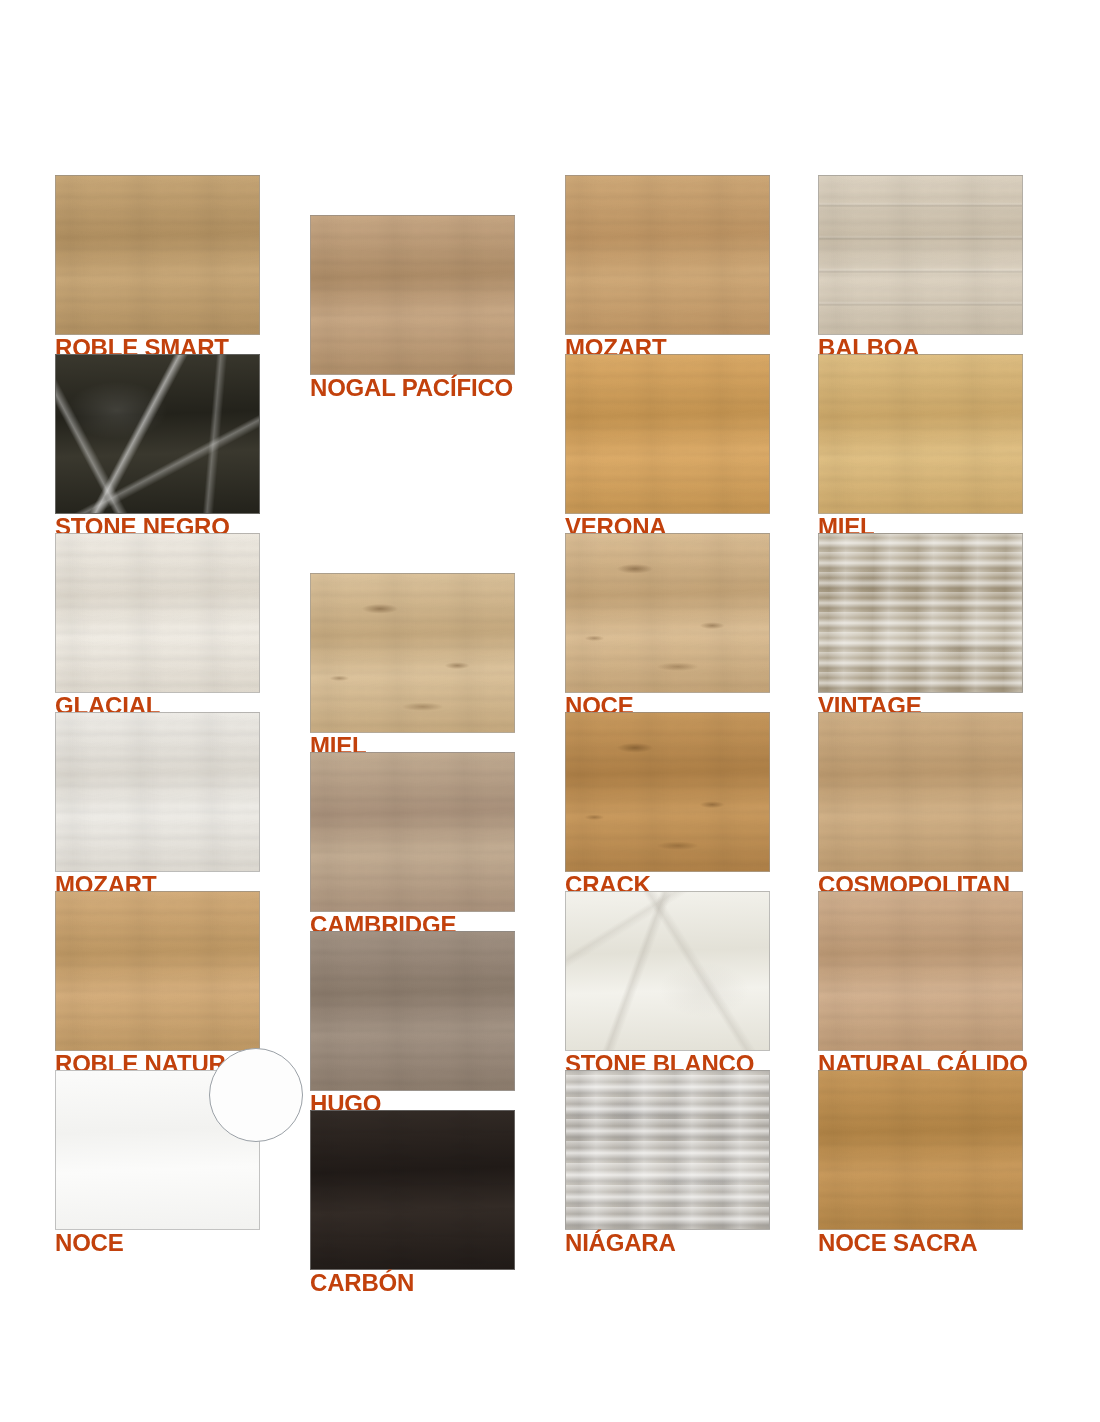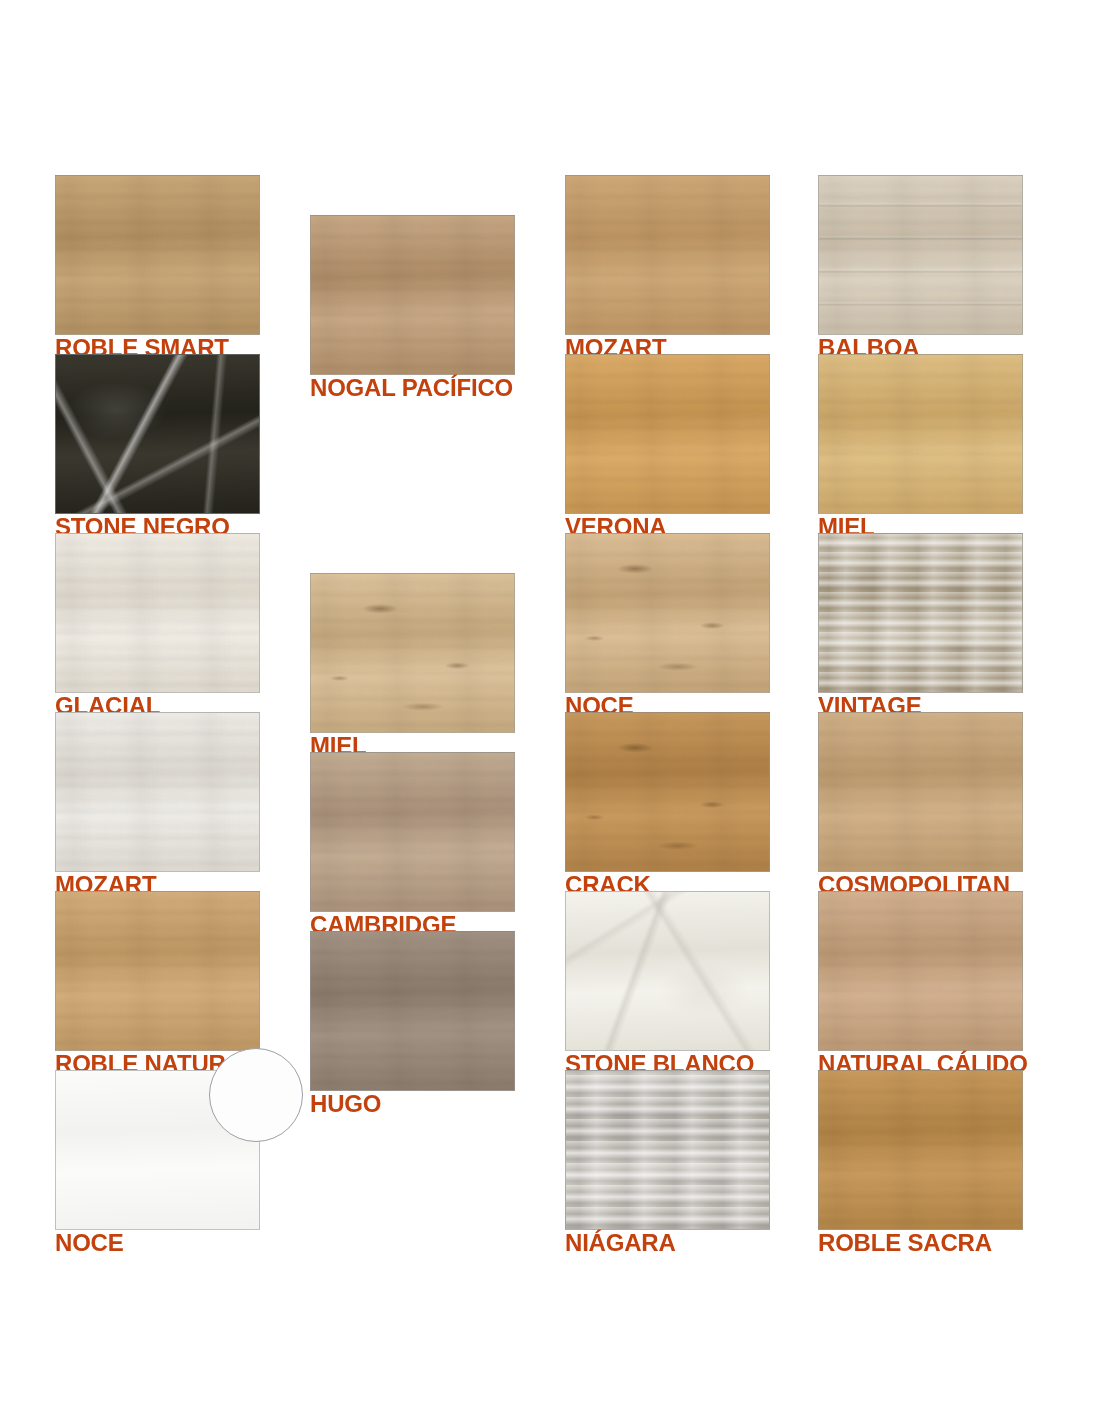--- a/index.html
+++ b/index.html
@@ -281,26 +281,32 @@
       </div>
     </div>
     <div class="swatch-row">
       <div class="swatch-cell" data-col="0">
         <div id="alba-circle"></div>
         <div class="swatch-tile" style="background: linear-gradient(178deg, rgb(251, 251, 250) 0%, rgb(242, 242, 240) 38%, rgb(251, 251, 250) 62%, rgb(242, 242, 240) 100%);">
           <div class="grain plain"></div>
         </div>
         <div class="swatch-label">NOCE</div>
       </div>
+      <div class="swatch-cell" data-col="1">
+        <div class="swatch-tile" style="background: linear-gradient(178deg, rgb(51, 43, 38) 0%, rgb(32, 26, 23) 38%, rgb(51, 43, 38) 62%, rgb(32, 26, 23) 100%);">
+          <div class="grain wood"></div>
+        </div>
+        <div class="swatch-label">CARBÓN</div>
+      </div>
       <div class="swatch-cell" data-col="2">
         <div class="swatch-tile" style="background: linear-gradient(178deg, rgb(210, 206, 198) 0%, rgb(176, 171, 162) 38%, rgb(210, 206, 198) 62%, rgb(176, 171, 162) 100%);">
           <div class="grain distressed-grey"></div>
         </div>
         <div class="swatch-label">NIÁGARA</div>
       </div>
       <div class="swatch-cell" data-col="3">
         <div class="swatch-tile" style="background: linear-gradient(178deg, rgb(201, 154, 92) 0%, rgb(176, 131, 69) 38%, rgb(201, 154, 92) 62%, rgb(176, 131, 69) 100%);">
           <div class="grain wood"></div>
         </div>
-        <div class="swatch-label">ROBLE SACRA</div>
+        <div class="swatch-label">NOCE SACRA</div>
       </div>
     </div>
   </div>
 
 </body></html>

